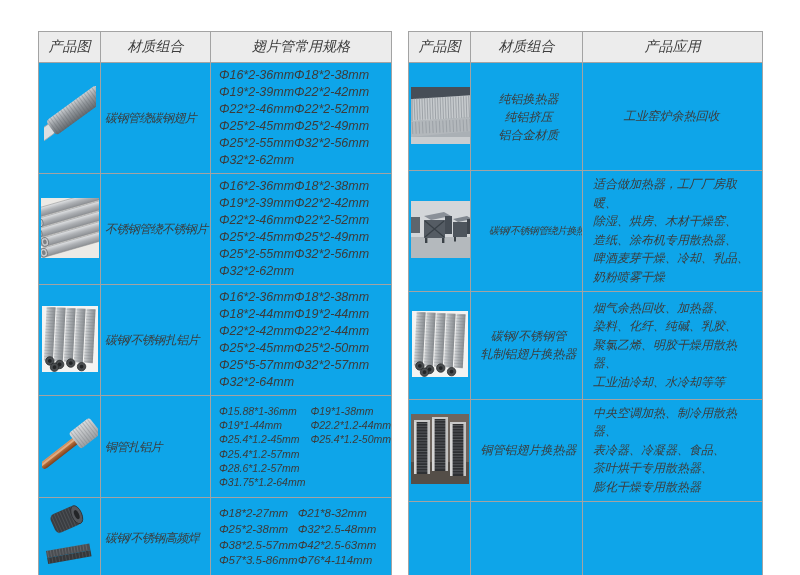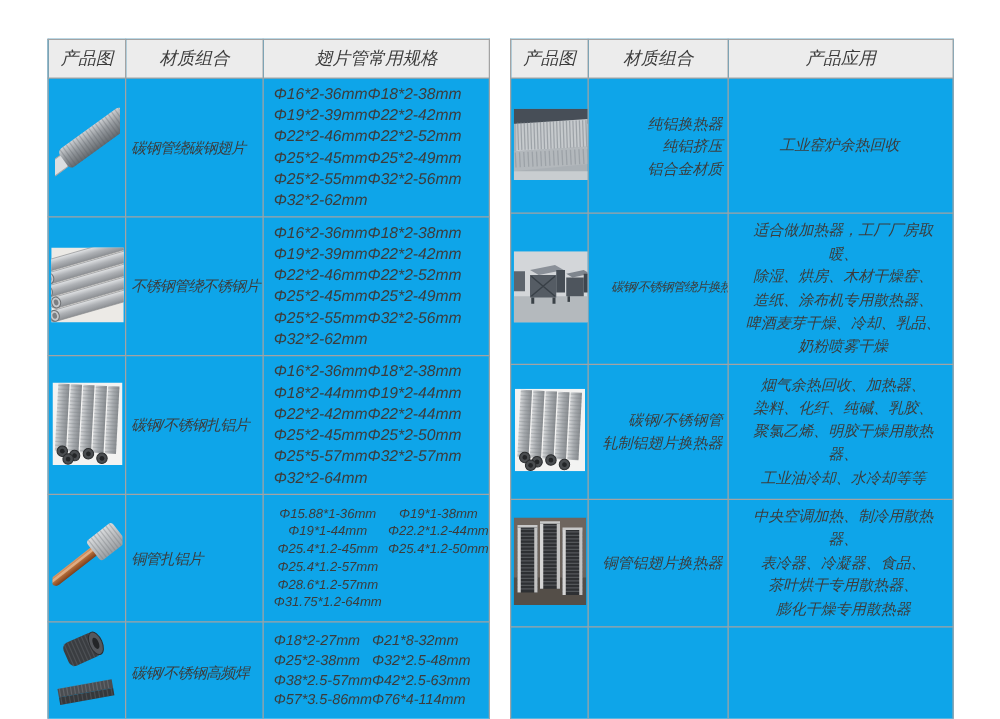--- a/index.html
+++ b/index.html
@@ -15,27 +15,27 @@
   th,td{border:1px solid #a3a3a3;overflow:hidden;}
   th{
     background:#ececec;height:26px;font-size:14px;font-weight:normal;
     color:#3c3c3c;text-align:center;padding:2px 0;
   }
   td{vertical-align:middle;font-size:12px;color:#3c3c3c;}
   .img-cell{text-align:center;padding:2px;}
   .img-cell span{display:inline-block;line-height:0;}
   .material-cell{padding:2px 4px;line-height:1.5;white-space:pre-line;}
   .material-left .material-cell{text-align:left;letter-spacing:-0.6px;font-size:12px;}
-  .material-right .material-cell{text-align:right;padding-left:8px;font-size:12px;}
+  .material-right .material-cell{text-align:center;padding-left:8px;font-size:12px;}
   .material-cell.oneline{white-space:nowrap;}
   .material-cell.small{font-size:10px;letter-spacing:-0.6px;text-align:right;padding-left:18px;}
   .specs-cell{padding:4px 2px 4px 8px;}
   .spec-grid{display:grid;grid-template-columns:max-content max-content;line-height:1.36;}
   .spec-grid.tight{column-gap:5px;}
-  .app-cell{padding:4px 6px 4px 10px;line-height:1.55;white-space:pre-line;text-align:center;}
+  .app-cell{padding:4px 6px 4px 10px;line-height:1.55;white-space:pre-line;text-align:left;}
   .app-cell.centered{text-align:center;padding-left:4px;margin-top:47px;}
 </style>
 </head>
 <body>
 
 <div class="canvas">
 
   <table id="left-table" class="material-left">
     <colgroup>
         <col style="width:62px">
@@ -202,21 +202,21 @@
       </defs>
       <g transform="rotate(-38 28 31)">
         <rect x="-8" y="27" width="56" height="8" rx="4" fill="url(#gcleft3)"></rect>
         <rect x="-8" y="28.5" width="56" height="2" fill="#ecc09a" opacity="0.7"></rect>
         <rect x="34" y="21" width="26" height="20" rx="3" fill="url(#galeft3)"></rect>
         <line x1="36" y1="31" x2="58" y2="31" stroke="#74787c" stroke-width="20" stroke-dasharray="1 2" opacity="0.35"></line>
       </g>
     </svg></span></td>
           <td class="material-cell oneline">铜管扎铝片</td>
           <td class="specs-cell">
-            <div class="spec-grid tight" style="font-size: 10.5px; text-align: center;">
+            <div class="spec-grid tight" style="font-size: 10.5px;">
               <span>Φ15.88*1-36mm</span>
               <span>Φ19*1-38mm</span>
               <span>Φ19*1-44mm</span>
               <span>Φ22.2*1.2-44mm</span>
               <span>Φ25.4*1.2-45mm</span>
               <span>Φ25.4*1.2-50mm</span>
               <span>Φ25.4*1.2-57mm</span>
               <span></span>
               <span>Φ28.6*1.2-57mm</span>
               <span></span>

